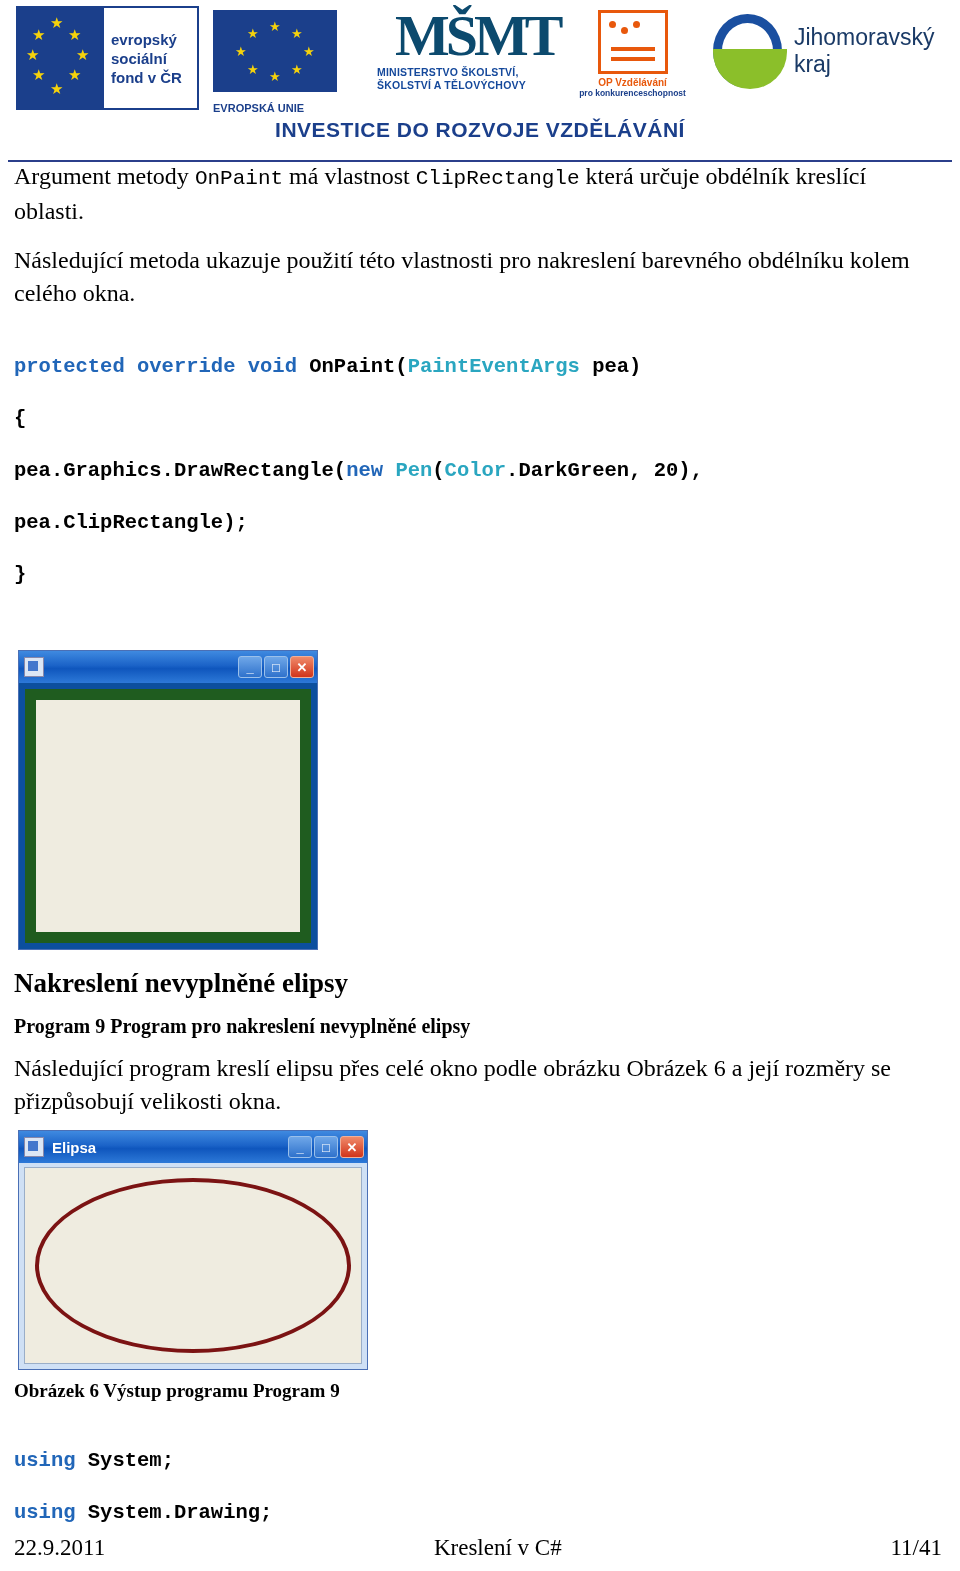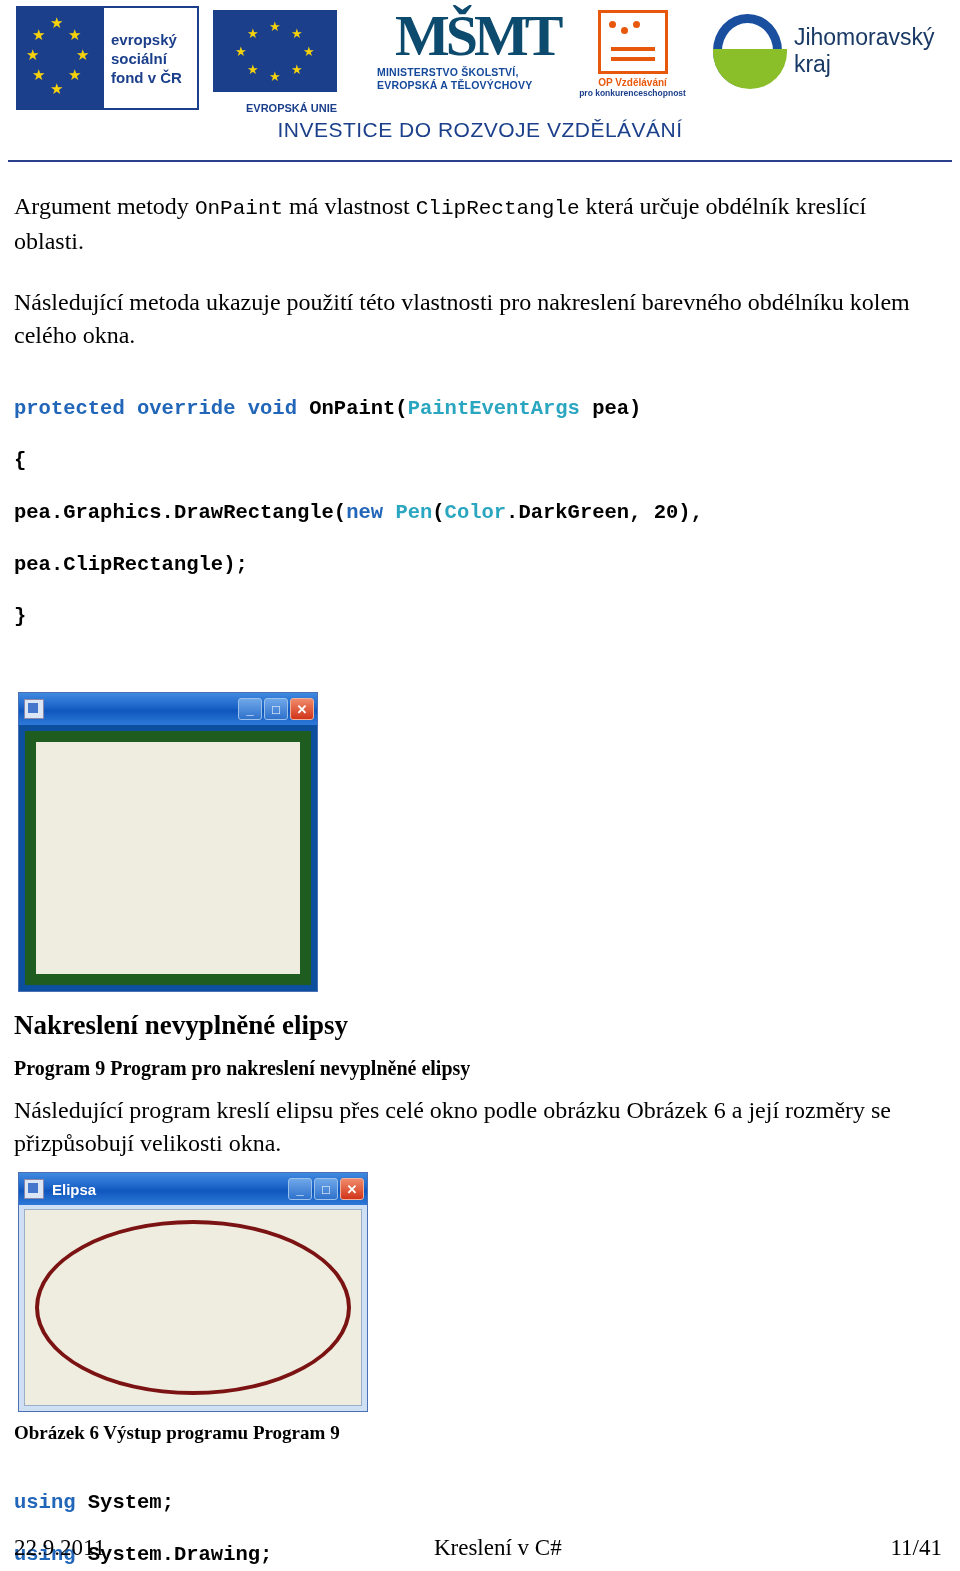--- a/index.html
+++ b/index.html
@@ -44,21 +44,21 @@
     font-weight:bold; font-size:15px; line-height:19px; color:#1b3f8b;
   }
 
   
   .eu {
     width:124px; height:82px; background:#1b3f8b; position:relative;
     margin-left:14px; margin-top:4px;
   }
   .eu .star { position:absolute; color:#f5d20c; font-size:13px; line-height:13px; }
   .eu-caption {
-    position:absolute; bottom:-22px; left:0; width:124px; text-align:right;
+    position:absolute; bottom:-22px; left:0; width:124px; text-align:left;
     font-family:"Liberation Sans", sans-serif; font-size:11px; font-weight:bold; color:#1b3f8b;
   }
 
   
   .msmt { margin-left:40px; margin-top:2px; position:relative; width:200px; }
   .msmt-mark {
     font-family:"Liberation Serif", serif;
     font-size:58px; font-weight:bold; color:#0c4a6e; letter-spacing:-4px;
     line-height:56px; padding-left:18px;
   }
@@ -87,21 +87,21 @@
   }
   .jmk-label {
     margin-left:12px; font-family:"Liberation Sans", sans-serif;
     font-size:23px; color:#1a3a66; font-weight:normal;
   }
 
   .invest-line {
     position:absolute; left:0; right:0; top:118px; text-align:center;
   }
   .invest-text {
-    font-family:"Liberation Sans", sans-serif; font-weight:normal;
+    font-family:"Liberation Sans", sans-serif; font-weight:bold;
     font-size:21px; color:#1b3f8b; letter-spacing:.5px;
   }
   .hr-blue { position:absolute; left:8px; right:8px; top:160px; height:2px; background:#2b3f8b; }
 
   
   .content { padding:0 18px 0 14px; }
   p.para {
     font-size:24px; line-height:33px; margin:0 0 0 0; text-align:left;
   }
   .mono { font-family:"Liberation Mono", monospace; font-size:21px; }
@@ -208,21 +208,21 @@
           <span class="star" style="left:78px;top:53px;">★</span>
           <span class="star" style="left:56px;top:60px;">★</span>
           <div class="eu-caption">EVROPSKÁ UNIE</div>
         </div>
       </div>
 
       <div class="msmt">
         <div class="msmt-mark">MŠMT</div>
         <div class="msmt-sub">
           <div>MINISTERSTVO ŠKOLSTVÍ,</div>
-          <div>EVROPSKÁ A TĚLOVÝCHOVY</div>
+          <div>ŠKOLSTVÍ A TĚLOVÝCHOVY</div>
         </div>
       </div>
 
       <div class="opvk">
         <div class="opvk-box">
           <span class="dot" style="left:8px;top:8px;"></span>
           <span class="dot" style="left:20px;top:14px;"></span>
           <span class="dot" style="left:32px;top:8px;"></span>
           <span class="bar" style="top:34px;"></span>
           <span class="bar" style="top:44px;"></span>
@@ -238,25 +238,25 @@
     </div>
 
     <div class="invest-line">
       <span class="invest-text">INVESTICE DO ROZVOJE VZDĚLÁVÁNÍ</span>
     </div>
     <div class="hr-blue"></div>
   </div>
 
   <div class="content">
 
-    <p class="para" style="margin-top:30px;">
+    <p class="para" style="">
       <span>Argument metody </span><span class="mono">OnPaint</span><span> má vlastnost </span><span class="mono">ClipRectangle</span><span> která určuje obdélník kreslící oblasti.</span>
     </p>
 
-    <p class="para" style="margin-top:28px;font-family:Liberation Serif, serif;">Následující metoda ukazuje použití této vlastnosti pro nakreslení barevného obdélníku kolem celého okna.</p>
+    <p class="para" style="margin-top:16px;font-family:Liberation Serif, serif;">Následující metoda ukazuje použití této vlastnosti pro nakreslení barevného obdélníku kolem celého okna.</p>
 
     <div class="code" style="margin-top:18px;">
 <div><span class="kw">protected override void</span><span class="plain"> OnPaint(</span><span class="cls">PaintEventArgs</span><span class="plain"> pea)</span></div>
 <div>{</div>
 <div><span class="plain">pea.Graphics.DrawRectangle(</span><span class="kw">new</span><span class="plain"> </span><span class="cls">Pen</span><span class="plain">(</span><span class="cls">Color</span><span class="plain">.DarkGreen, 20),</span></div>
 <div>pea.ClipRectangle);</div>
 <div>}</div>
     </div>
 
     <div class="win1">

